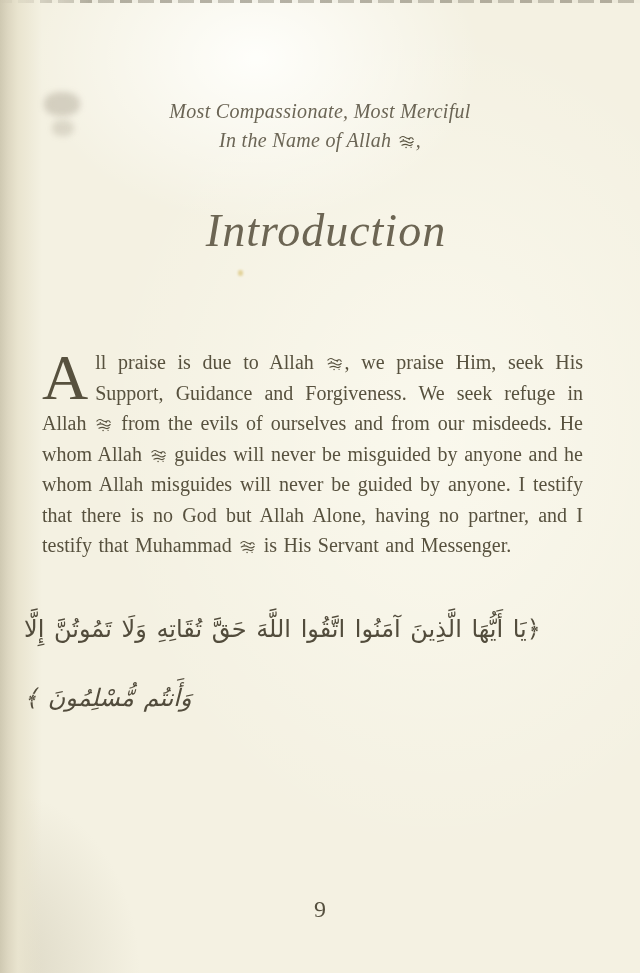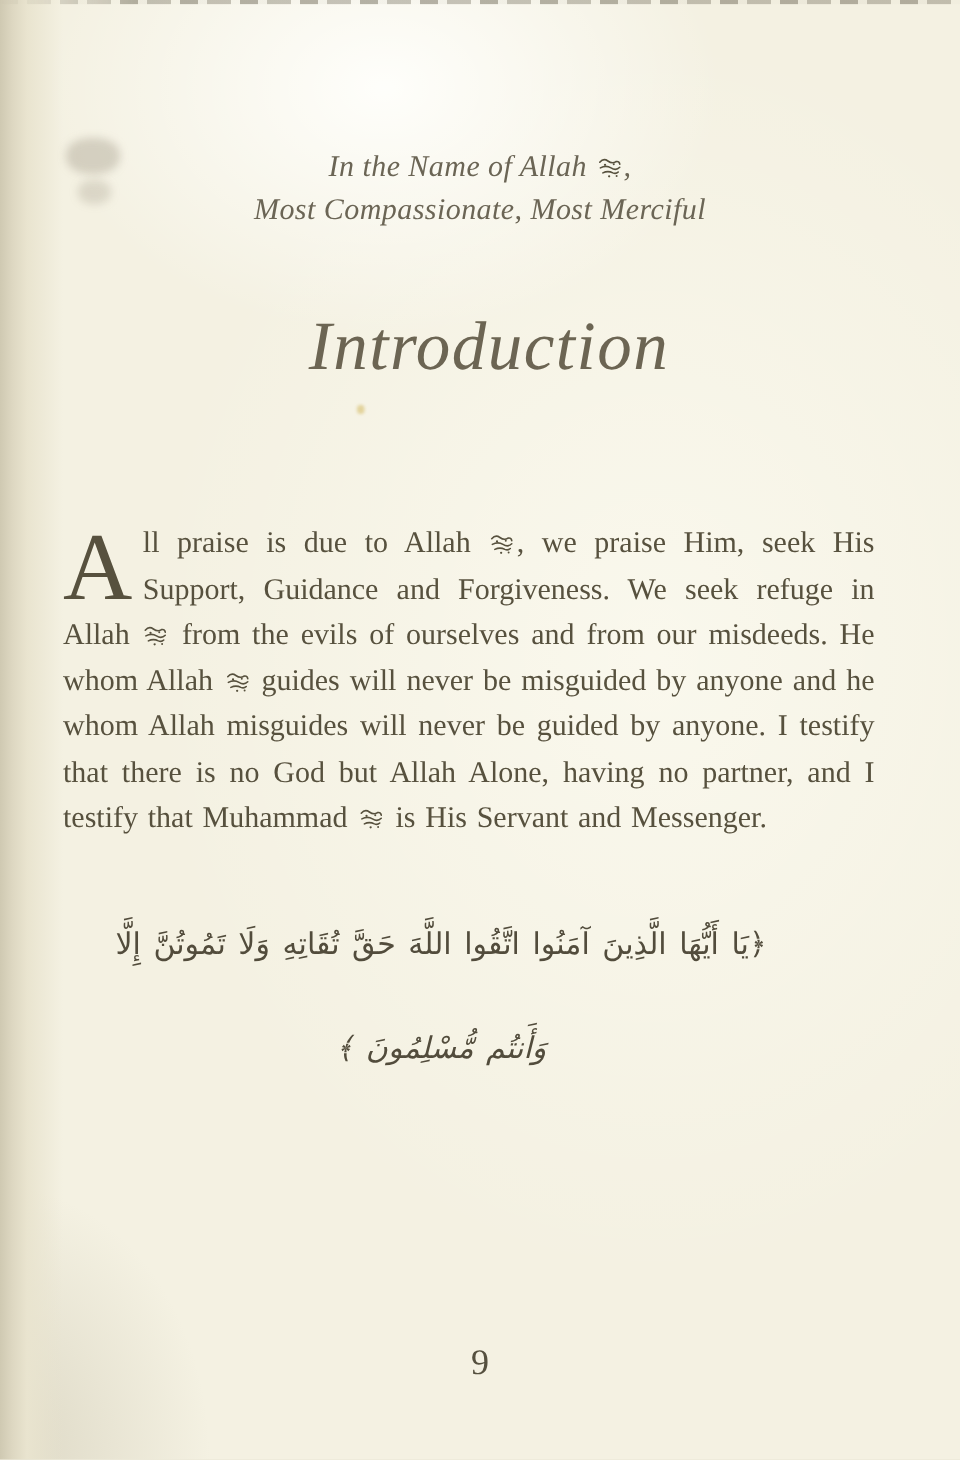--- a/index.html
+++ b/index.html
@@ -92,23 +92,23 @@
     height: 15px;
     vertical-align: -2px;
     margin: 0 1px;
   }
   .quran-verse {
     position: absolute;
     top: 604px;
     left: 24px;
     right: 76px;
     direction: rtl;
-    text-align: center;
+    text-align: left;
     font-family: "DejaVu Sans", sans-serif;
-    font-size: 20px;
+    font-size: 24px;
     color: #524c3c;
   }
   .verse-line-1 {
     display: block;
     line-height: 50px;
     white-space: nowrap;
     word-spacing: 2px;
   }
   .verse-line-2 {
     display: block;
@@ -132,34 +132,34 @@
 <body>
 
 <div class="page">
 
   <div class="scan-edge-top"></div>
   <div class="smudge smudge-a"></div>
   <div class="smudge smudge-b"></div>
   <div class="smudge speck"></div>
 
   <div class="bismillah">
+    <div>Most Compassionate, Most Merciful</div>
     <div>In the Name of Allah <span class="honorific" title="ﷻ"><svg viewBox="0 0 20 18" width="17" height="15" aria-hidden="true">
             <g fill="none" stroke="#57513e" stroke-width="1.3" stroke-linecap="round">
               <path d="M2 5 Q5 1.5 8.5 4 T15 4.5 Q17.5 4 18 6.5"></path>
               <path d="M2.5 9.5 Q7 7 11 9.5 T18 9"></path>
               <path d="M4.5 13.5 Q8.5 11.5 12.5 13.5 Q15 14.6 16.8 12.8"></path>
             </g>
             <g fill="#57513e">
               <circle cx="6.2" cy="7" r="0.9"></circle>
               <circle cx="13.2" cy="6.6" r="0.8"></circle>
               <circle cx="9.5" cy="16.2" r="0.9"></circle>
               <circle cx="15.5" cy="16" r="0.8"></circle>
             </g>
           </svg></span>,</div>
-    <div>Most Compassionate, Most Merciful</div>
   </div>
 
   <h1 class="page-title">Introduction</h1>
 
   <div class="intro-paragraph">
     <span class="drop-cap">A</span><span>ll praise is due to Allah <span class="honorific" title="ﷻ"><svg viewBox="0 0 20 18" width="17" height="15" aria-hidden="true">
             <g fill="none" stroke="#57513e" stroke-width="1.3" stroke-linecap="round">
               <path d="M2 5 Q5 1.5 8.5 4 T15 4.5 Q17.5 4 18 6.5"></path>
               <path d="M2.5 9.5 Q7 7 11 9.5 T18 9"></path>
               <path d="M4.5 13.5 Q8.5 11.5 12.5 13.5 Q15 14.6 16.8 12.8"></path>

